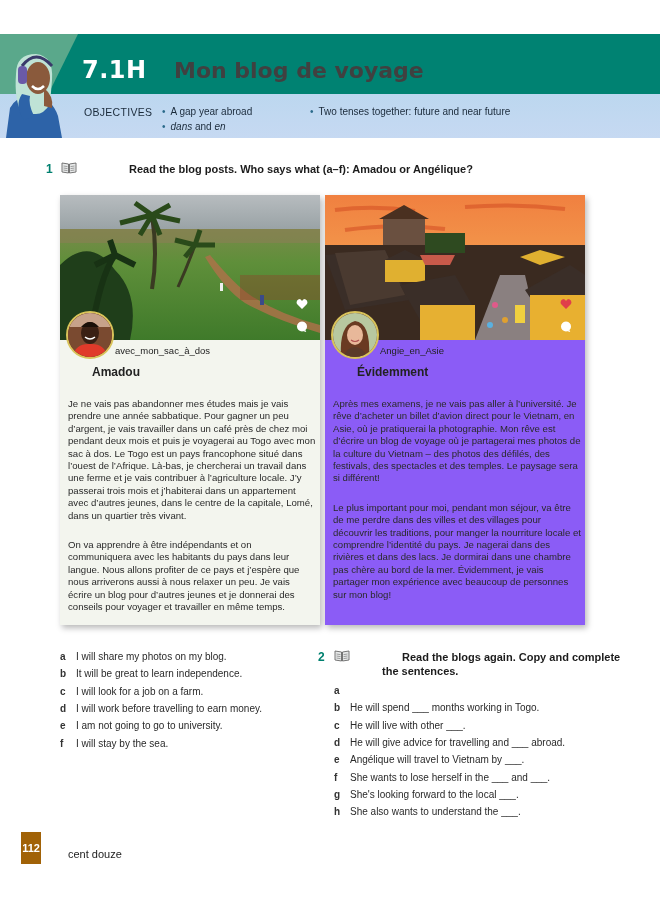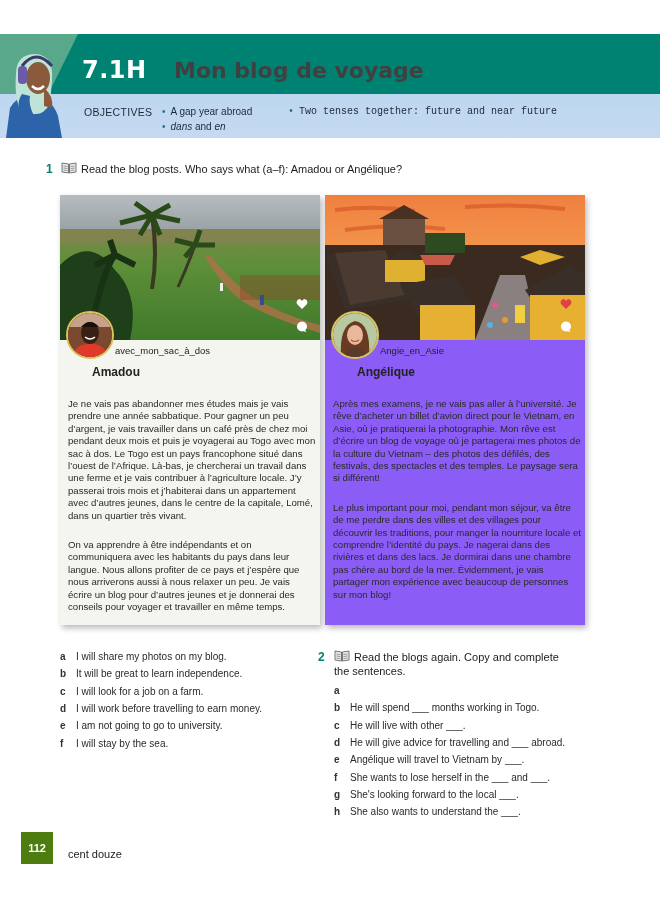--- a/index.html
+++ b/index.html
@@ -44,21 +44,21 @@
   .obj-item i { font-style: italic; }
 
   
   .mascot { position: absolute; left: 0; top: 44px; width: 80px; height: 94px; }
 
   
   .ex-num {
     position: absolute; font-weight: bold; color: #00806f; font-size: 12px;
   }
   .ex-heading {
-    position: absolute; font-weight: normal; font-size: 11px; color: #1c1c1c;
+    position: absolute; font-weight: bold; font-size: 11px; color: #1c1c1c; margin-left: 48px;
   }
   .book-icon {
     position: absolute; width: 16px; height: 12px;
   }
 
   
   .card {
     position: absolute; top: 195px; height: 430px; width: 260px;
     box-shadow: 2px 3px 6px rgba(0,0,0,0.28);
   }
@@ -84,21 +84,21 @@
     position: absolute; width: 12px; height: 12px; border-radius: 50%; background: #fff;
   }
 
   
   .list { position: absolute; font-size: 10px; color: #2a2a2a; }
   .list .row { display: flex; height: 17.3px; align-items: center; }
   .list .letter { width: 16px; font-weight: bold; color: #333; font-size: 10px; }
 
   
   .page-box {
-    position: absolute; left: 21px; top: 832px; width: 32px; height: 32px; background: #4d7c0f;
+    position: absolute; left: 21px; top: 832px; width: 20px; height: 32px; background: #a16207;
     color: #fff; font-weight: bold; font-size: 11px; display: flex; align-items: center; justify-content: center;
   }
   .page-words { position: absolute; left: 68px; top: 848px; font-size: 11px; color: #222; }
 </style>
 </head>
 <body>
 
 <div class="title-band">
   <div class="corner"></div>
 </div>
@@ -114,21 +114,21 @@
   <path d="M44 44 Q54 52 52 64 L44 62 Z" fill="#8a5a3c"></path>
   <path d="M22 50 Q14 62 24 76 L34 72 Q28 60 30 52 Z" fill="#2d63a8"></path>
 </svg>
 
 <div class="unit-code">7.1H</div>
 <div class="unit-title">Mon blog de voyage</div>
 
 <div class="obj-label">OBJECTIVES</div>
 <div class="obj-item" style="left:162px; top:106px;">A gap year abroad</div>
 <div class="obj-item" style="left:162px; top:121px;"><i>dans</i><span style="white-space:pre"> and </span><i>en</i></div>
-<div class="obj-item" style="left:288px; top:106px;font-family:Liberation Mono, monospace;">Two tenses together: future and near future</div>
+<div class="obj-item" style="left:310px; top:106px;">Two tenses together: future and near future</div>
 
 <div class="ex-num" style="left:46px; top:162px;">1</div>
 <svg class="book-icon" style="left:61px; top:162px;" viewBox="0 0 16 12">
   <path d="M1 1 L7.5 2 L7.5 11 L1 10 Z M15 1 L8.5 2 L8.5 11 L15 10 Z" fill="#e8eaea" stroke="#666" stroke-width="0.9"></path>
   <path d="M2.5 4 L6.5 4.6 M2.5 6 L6.5 6.6 M2.5 8 L6.5 8.6 M13.5 4 L9.5 4.6 M13.5 6 L9.5 6.6 M13.5 8 L9.5 8.6" stroke="#666" stroke-width="0.6"></path>
 </svg>
 <div class="ex-heading" style="left:81px; top:163px;">Read the blog posts. Who says what (a–f): Amadou or Angélique?</div>
 
 <div class="card left">
   <svg class="photo" viewBox="0 0 260 145" preserveAspectRatio="none">
@@ -219,21 +219,21 @@
       <path d="M9 9 L11.5 11.5 L7 10 Z" fill="#ffffff"></path>
   </svg>
   <svg class="avatar" viewBox="0 0 44 44">
     <rect width="44" height="44" fill="#b8c8a0"></rect>
     <path d="M8 44 Q6 12 22 8 Q38 10 36 44 Z" fill="#6a3a22"></path>
     <ellipse cx="22" cy="22" rx="8" ry="10" fill="#e8b89a"></ellipse>
     <path d="M18 27 Q22 30 26 27" stroke="#b05050" stroke-width="1.2" fill="none"></path>
     <path d="M10 44 Q14 34 22 34 Q30 34 34 44 Z" fill="#5a3a2a"></path>
   </svg>
   <div class="handle">Angie_en_Asie</div>
-  <div class="card-name">Angélique</div>
+  <div class="card-name">Évidemment</div>
   <div class="card-body">
     <p>Après mes examens, je ne vais pas aller à l’université. Je rêve d’acheter un billet d’avion direct pour le Vietnam, en Asie, où je pratiquerai la photographie. Mon rêve est d’écrire un blog de voyage où je partagerai mes photos de la culture du Vietnam – des photos des défilés, des festivals, des spectacles et des temples. Le paysage sera si différent!</p>
     <p>Le plus important pour moi, pendant mon séjour, va être de me perdre dans des villes et des villages pour découvrir les traditions, pour manger la nourriture locale et comprendre l’identité du pays. Je nagerai dans des rivières et dans des lacs. Je dormirai dans une chambre pas chère au bord de la mer. Évidemment, je vais partager mon expérience avec beaucoup de personnes sur mon blog!</p>
   </div>
 </div>
 
 <div class="list" style="left:60px; top:648px;">
   <div class="row">
       <span class="letter">a</span>
       <span>I will share my photos on my blog.</span>

